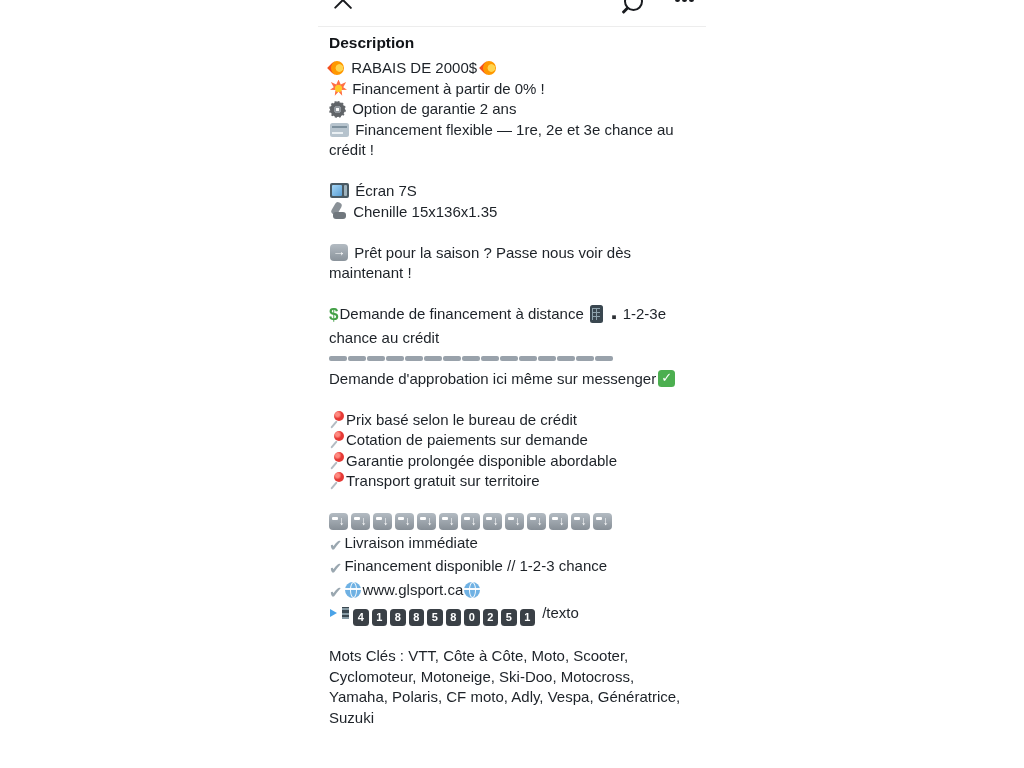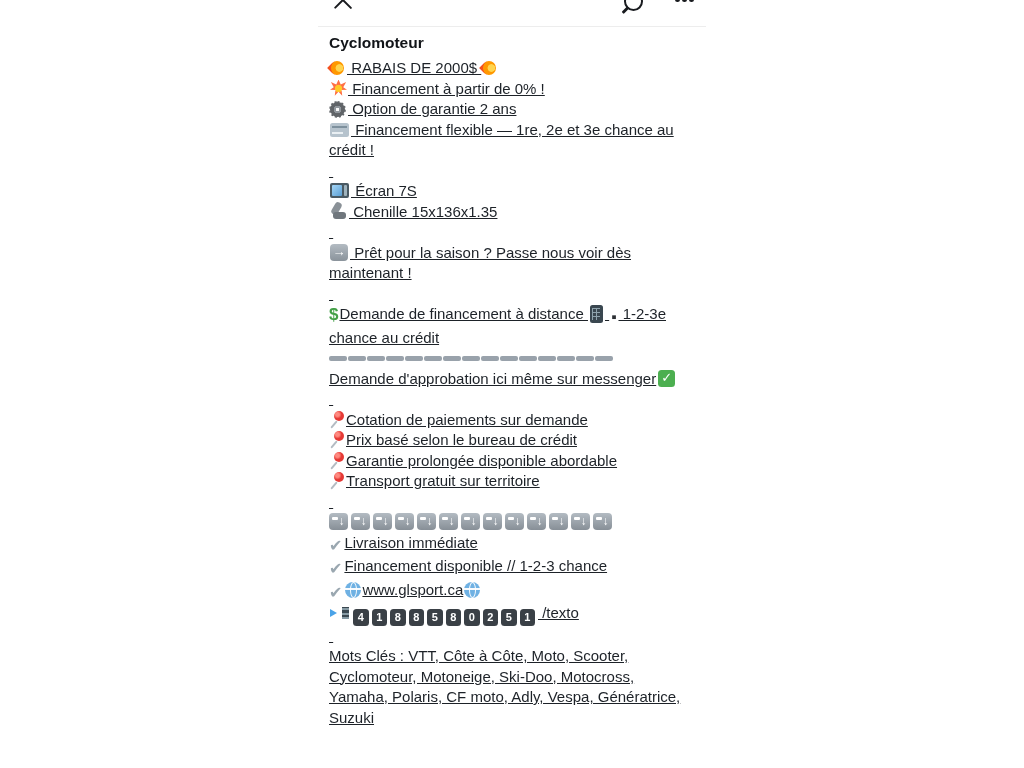--- a/index.html
+++ b/index.html
@@ -15,21 +15,21 @@
   .close-icon::before,.close-icon::after{content:"";position:absolute;left:9.5px;top:-1px;width:2.4px;height:24px;background:#191b1f;border-radius:1px;}
   .close-icon::before{transform:rotate(45deg);}
   .close-icon::after{transform:rotate(-45deg);}
   .search-icon{position:absolute;left:306px;top:-8px;width:19px;height:19px;border:2.6px solid #191b1f;border-radius:50%;box-sizing:border-box;}
   .search-icon::after{content:"";position:absolute;width:2.6px;height:8px;background:#191b1f;left:-2px;bottom:-5px;transform:rotate(45deg);border-radius:1px;}
   .more-icon{position:absolute;left:357px;top:-3px;width:26px;height:8px;}
   .more-icon i{display:inline-block;width:4.6px;height:4.6px;border-radius:50%;background:#191b1f;margin-right:2.6px;vertical-align:top;}
   
   .content{padding:5px 12px 0 11px;font-size:15px;line-height:20.5px;}
   .desc-title{font-size:15.5px;font-weight:700;color:#111418;margin:0 0 5px 0;line-height:21px;}
-  .line{min-height:20.5px;word-wrap:break-word;text-decoration:underline;}
+  .line{min-height:20.5px;word-wrap:break-word;}
   
   .em{display:inline-block;position:relative;width:17px;height:17px;vertical-align:-3px;margin:0 1px;}
   .em::before,.em::after{box-sizing:border-box;}
   .em-fire{width:14px;height:14px;margin:0 3px 0 1px;transform:rotate(-45deg);border-radius:0 50% 50% 50%;
     background:radial-gradient(circle at 62% 62%,#ffd54f 0 28%,#ff9800 34% 64%,#f4511e 70% 100%);vertical-align:-2px;}
   .em-boom{background:radial-gradient(circle,#ffca28 0 28%,#ff7043 34% 100%);
     clip-path:polygon(50% 0,63% 30%,95% 15%,78% 45%,100% 60%,68% 62%,72% 95%,50% 72%,28% 95%,32% 62%,0 60%,22% 45%,5% 15%,37% 30%);}
   .em-gear{border-radius:50%;outline:2px dotted #63676b;outline-offset:-1px;
     background:radial-gradient(circle,#fafafa 0 16%,#90969c 17% 34%,#606468 35% 100%);width:15px;height:15px;margin-right:3px;}
   .em-credit-card{width:19px;height:14px;vertical-align:-2px;background:#b6c3cd;border-radius:2.5px;margin-right:2px;}
@@ -84,38 +84,38 @@
 </head>
 <body>
 
 <div class="phone-col">
   <div class="topbar">
     <span class="close-icon"></span>
     <span class="search-icon"></span>
     <span class="more-icon"><i></i><i></i><i></i></span>
   </div>
   <div class="content">
-    <h2 class="desc-title">Cyclomoteur</h2>
+    <h2 class="desc-title">Description</h2>
     <div>
         <div class="line"><span class="em em-fire" aria-label="🔥"></span> RABAIS DE 2000$ <span class="em em-fire" aria-label="🔥"></span></div>
         <div class="line"><span class="em em-boom" aria-label="💥"></span> Financement à partir de 0% !</div>
         <div class="line"><span class="em em-gear" aria-label="⚙️"></span> Option de garantie 2 ans</div>
         <div class="line"><span class="em em-credit-card" aria-label="💳"></span> Financement flexible — 1re, 2e et 3e chance au crédit !</div>
         <div class="line">&nbsp;</div>
         <div class="line"><span class="em em-tv" aria-label="📺"></span> Écran 7S</div>
         <div class="line"><span class="em em-mech-arm" aria-label="🦾"></span> Chenille 15x136x1.35</div>
         <div class="line">&nbsp;</div>
         <div class="line"><span class="em em-arrow-right" aria-label="➡️"></span> Prêt pour la saison ? Passe nous voir dès maintenant !</div>
         <div class="line">&nbsp;</div>
         <div class="line"><span class="em em-dollar" aria-label="💲"></span>Demande de financement à distance <span class="em em-mobile-phone" aria-label="📱"></span> <span class="em em-black-square" aria-label="▪️"></span> 1-2-3e chance au crédit</div>
         <div class="line"><span class="em em-minus" aria-label="➖"></span><span class="em em-minus" aria-label="➖"></span><span class="em em-minus" aria-label="➖"></span><span class="em em-minus" aria-label="➖"></span><span class="em em-minus" aria-label="➖"></span><span class="em em-minus" aria-label="➖"></span><span class="em em-minus" aria-label="➖"></span><span class="em em-minus" aria-label="➖"></span><span class="em em-minus" aria-label="➖"></span><span class="em em-minus" aria-label="➖"></span><span class="em em-minus" aria-label="➖"></span><span class="em em-minus" aria-label="➖"></span><span class="em em-minus" aria-label="➖"></span><span class="em em-minus" aria-label="➖"></span><span class="em em-minus" aria-label="➖"></span></div>
         <div class="line">Demande d'approbation ici même sur messenger<span class="em em-check-green" aria-label="✅"></span></div>
         <div class="line">&nbsp;</div>
+        <div class="line"><span class="em em-pushpin" aria-label="📌"></span>Prix basé selon le bureau de crédit</div>
         <div class="line"><span class="em em-pushpin" aria-label="📌"></span>Cotation de paiements sur demande</div>
-        <div class="line"><span class="em em-pushpin" aria-label="📌"></span>Prix basé selon le bureau de crédit</div>
         <div class="line"><span class="em em-pushpin" aria-label="📌"></span>Garantie prolongée disponible abordable</div>
         <div class="line"><span class="em em-pushpin" aria-label="📌"></span>Transport gratuit sur territoire</div>
         <div class="line">&nbsp;</div>
         <div class="line"><span class="em em-arrow-curving-down" aria-label="⤵️"></span><span class="em em-arrow-curving-down" aria-label="⤵️"></span><span class="em em-arrow-curving-down" aria-label="⤵️"></span><span class="em em-arrow-curving-down" aria-label="⤵️"></span><span class="em em-arrow-curving-down" aria-label="⤵️"></span><span class="em em-arrow-curving-down" aria-label="⤵️"></span><span class="em em-arrow-curving-down" aria-label="⤵️"></span><span class="em em-arrow-curving-down" aria-label="⤵️"></span><span class="em em-arrow-curving-down" aria-label="⤵️"></span><span class="em em-arrow-curving-down" aria-label="⤵️"></span><span class="em em-arrow-curving-down" aria-label="⤵️"></span><span class="em em-arrow-curving-down" aria-label="⤵️"></span><span class="em em-arrow-curving-down" aria-label="⤵️"></span></div>
         <div class="line"><span class="em em-check-gray" aria-label="✔️"></span>Livraison immédiate</div>
         <div class="line"><span class="em em-check-gray" aria-label="✔️"></span>Financement disponible // 1-2-3 chance</div>
         <div class="line"><span class="em em-check-gray" aria-label="✔️"></span><span class="em em-globe" aria-label="🌐"></span>www.glsport.ca<span class="em em-globe" aria-label="🌐"></span></div>
         <div class="line"><span class="em em-phone-arrow" aria-label="📲"></span><span class="key">4</span><span class="key">1</span><span class="key">8</span><span class="key">8</span><span class="key">5</span><span class="key">8</span><span class="key">0</span><span class="key">2</span><span class="key">5</span><span class="key">1</span> /texto</div>
         <div class="line">&nbsp;</div>
         <div class="line">Mots Clés : VTT, Côte à Côte, Moto, Scooter, Cyclomoteur, Motoneige, Ski-Doo, Motocross, Yamaha, Polaris, CF moto, Adly, Vespa, Génératrice, Suzuki</div>

